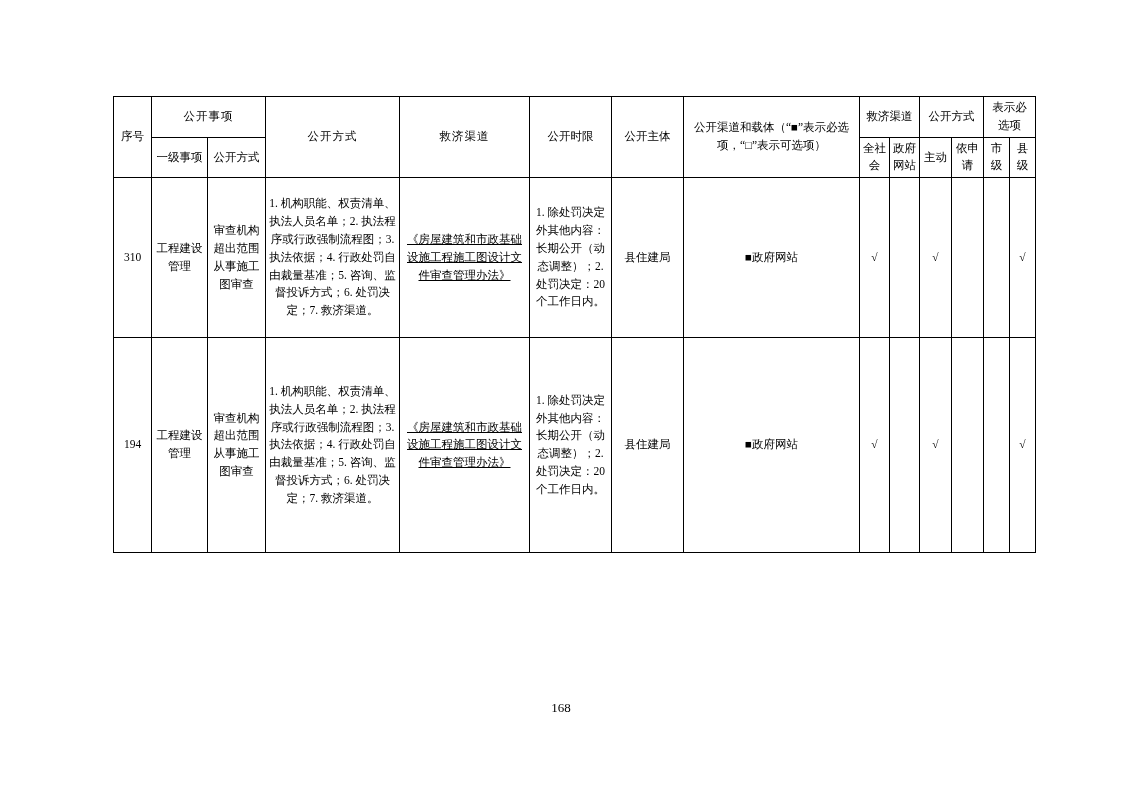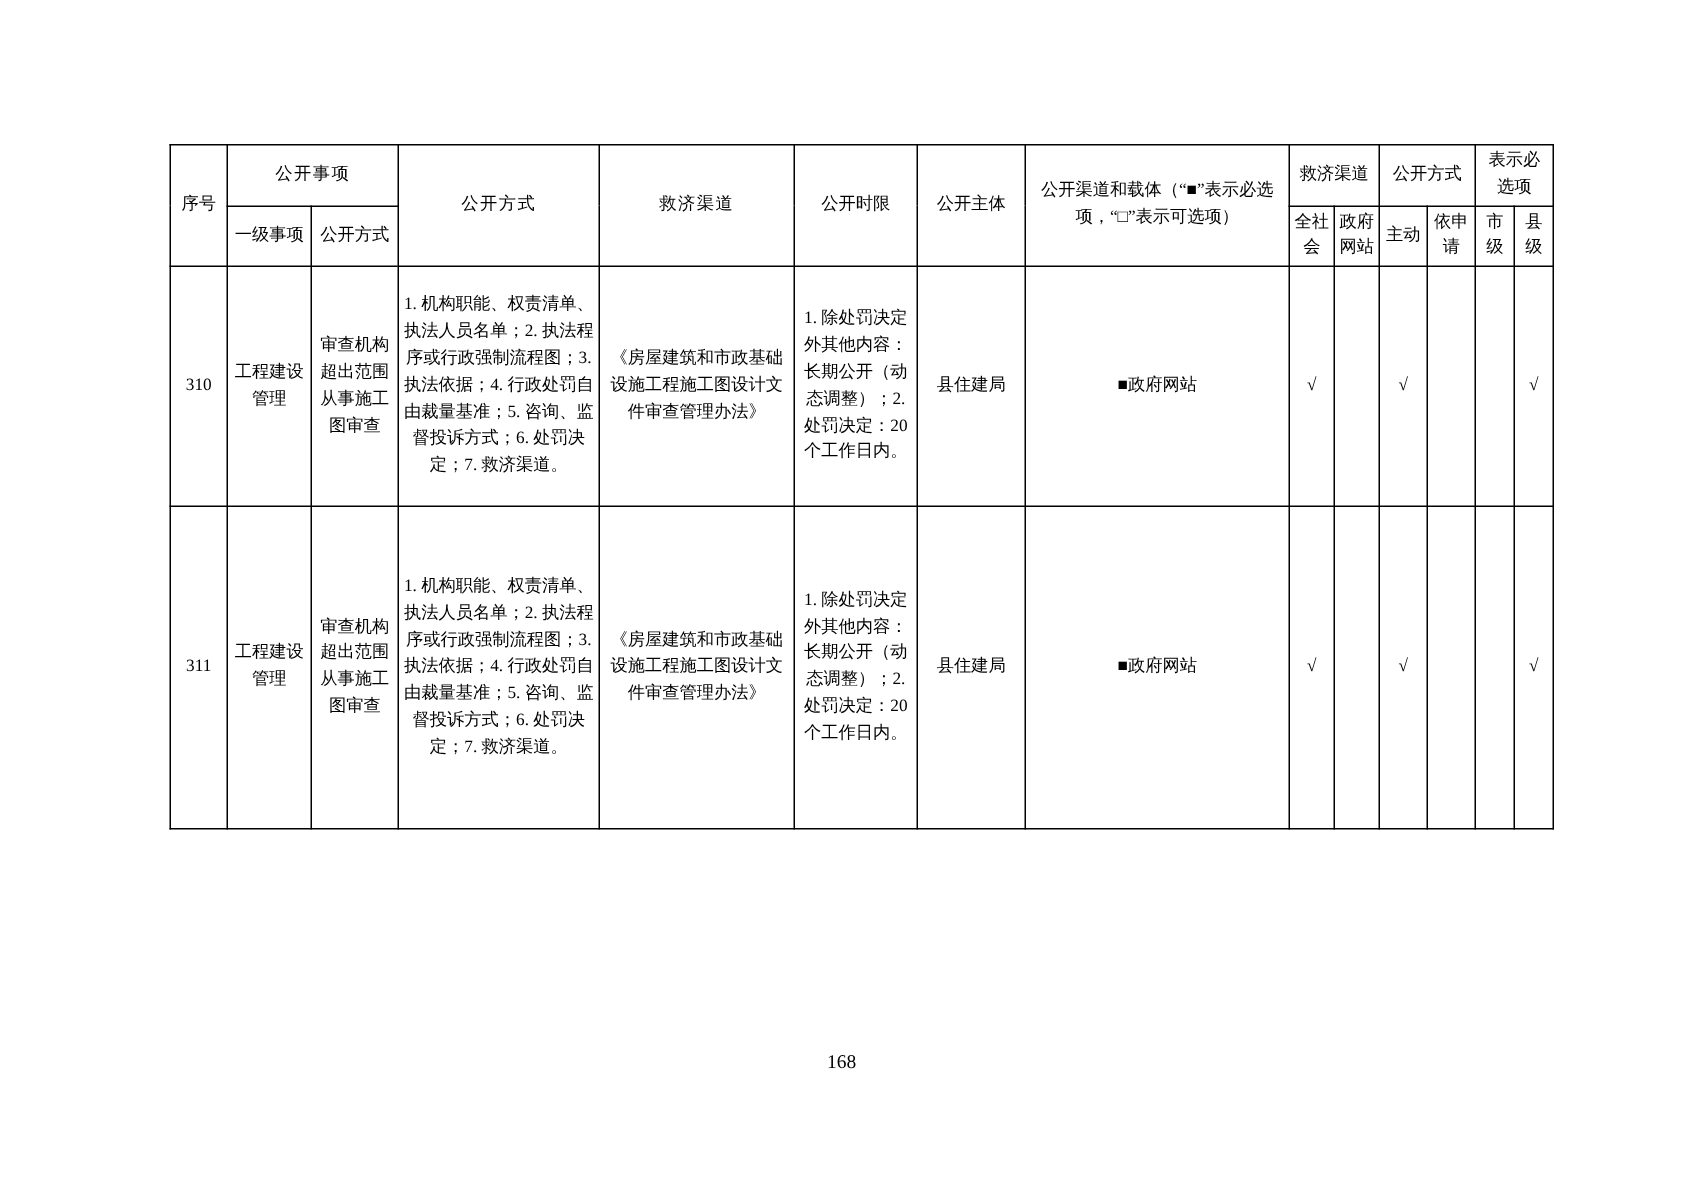--- a/index.html
+++ b/index.html
@@ -85,20 +85,21 @@
     font-size: 12.5px;
   }
   td.cell-basis {
     text-align: justify;
     text-justify: inter-ideograph;
     vertical-align: middle;
     padding: 4px 5px;
     font-size: 12px;
     line-height: 1.75;
     font-weight: bold;
+    text-decoration: underline;
   }
   td.cell-channel {
     text-align: left;
     vertical-align: middle;
     padding: 4px 6px;
     font-size: 12px;
   }
   td.cell-mark {
     text-align: center;
     vertical-align: middle;
@@ -185,21 +186,21 @@
         <td class="cell-center">县住建局</td>
         <td class="cell-channel">■政府网站</td>
         <td class="cell-mark">√</td>
         <td class="cell-mark"></td>
         <td class="cell-mark">√</td>
         <td class="cell-mark"></td>
         <td class="cell-mark"></td>
         <td class="cell-mark">√</td>
       </tr>
       <tr style="height:215px;">
-        <td class="cell-num">311</td>
+        <td class="cell-num">194</td>
         <td class="cell-center">工程建设管理</td>
         <td class="cell-center">审查机构超出范围从事施工图审查</td>
         <td class="cell-text">1. 机构职能、权责清单、执法人员名单；2. 执法程序或行政强制流程图；3. 执法依据；4. 行政处罚自由裁量基准；5. 咨询、监督投诉方式；6. 处罚决定；7. 救济渠道。</td>
         <td class="cell-basis">《房屋建筑和市政基础设施工程施工图设计文件审查管理办法》</td>
         <td class="cell-text">1. 除处罚决定外其他内容：长期公开（动态调整）；2. 处罚决定：20个工作日内。</td>
         <td class="cell-center">县住建局</td>
         <td class="cell-channel">■政府网站</td>
         <td class="cell-mark">√</td>
         <td class="cell-mark"></td>
         <td class="cell-mark">√</td>

